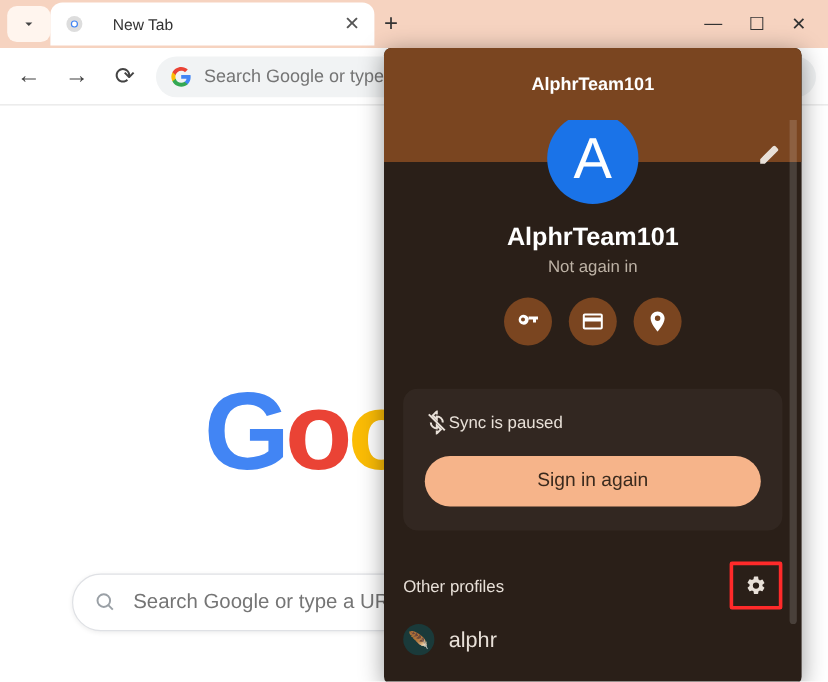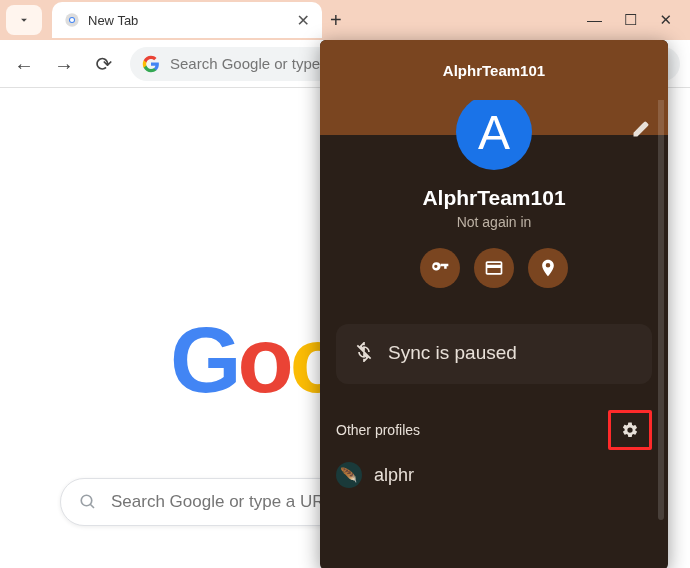--- a/index.html
+++ b/index.html
@@ -1,21 +1,21 @@
 <!DOCTYPE html>
 <html><head>
 <meta charset="utf-8">
 <style>
   * { box-sizing: border-box; margin: 0; padding: 0; font-family: "Segoe UI", Arial, sans-serif; }
   body { width: 690px; height: 568px; background: #fff; position: relative; overflow: hidden; }
 
   
   .tab-strip { height: 40px; background: #f6d3c0; display: flex; align-items: center; padding-left: 6px; }
   .profile-dropdown { width: 36px; height: 30px; background: #fff5ee; border-radius: 8px; display: flex; align-items: center; justify-content: center; font-size: 16px; }
-  .tab { margin-left: 10px; height: 36px; background: #fff; border-radius: 10px 10px 0 0; display: flex; align-items: center; padding: 0 12px; width: 270px; gap: 8px; }
+  .tab { height: 36px; background: #fff; border-radius: 10px 10px 0 0; display: flex; align-items: center; padding: 0 12px; width: 270px; gap: 24px; }
   .tab .favicon { width: 16px; height: 16px; }
   .tab .title { flex: 1; font-size: 13px; color: #333; }
   .tab .close { font-size: 16px; color: #555; cursor: pointer; }
   .newtab-btn { margin-left: 8px; font-size: 20px; color: #333; }
   .window-controls { margin-left: auto; display: flex; gap: 22px; padding-right: 18px; font-size: 15px; color: #333; }
 
   
   .toolbar { height: 48px; background: #fff; display: flex; align-items: center; padding: 0 10px; gap: 12px; border-bottom: 1px solid #e0e0e0; }
   .toolbar .nav-btn { font-size: 20px; color: #444; width: 28px; text-align: center; }
   .omnibox { flex: 1; height: 34px; background: #f1f3f4; border-radius: 17px; display: flex; align-items: center; padding: 0 12px; gap: 10px; }
@@ -40,21 +40,21 @@
   .panel-header .edit { position: absolute; right: 18px; bottom: -38px; color: #e8e0d8; font-size: 16px; }
   .avatar-wrap { background: linear-gradient(#7a4520 50%, transparent 50%); display:flex; justify-content:center; }
   .avatar { width: 76px; height: 76px; border-radius: 50%; background: #1a73e8; color: #fff; font-size: 48px; font-weight: 500; display: flex; align-items: center; justify-content: center; margin-top: -6px; }
   .profile-body { text-align: center; padding: 10px 0 18px 0; }
   .profile-body .big-name { font-size: 21px; font-weight: 600; color: #fff; margin-top: 6px; }
   .profile-body .status { font-size: 14px; color: #bdb2a5; margin-top: 4px; }
   .icon-row { display: flex; justify-content: center; gap: 14px; margin-top: 18px; }
   .icon-pill { width: 40px; height: 40px; background: #7a4520; border-radius: 20px; display: flex; align-items: center; justify-content: center; color: #fff; font-size: 18px; }
 
   .sync-card { margin: 18px 16px 0 16px; background: rgba(255,255,255,0.04); border-radius: 12px; padding: 18px 18px 20px 18px; }
-  .sync-row { display: flex; gap: 14px; color: #e8e0d8; font-size: 19px; font-weight: 500; }
+  .sync-row { display: flex; align-items: center; color: #e8e0d8; font-size: 14px; font-weight: 500; }
   .sync-off-icon { font-size: 18px; }
   .signin-btn { width: 100%; margin-top: 18px; height: 42px; background: #f6b48a; color: #3a2a1d; border: none; border-radius: 21px; font-size: 16px; font-weight: 500; cursor: pointer; }
 
   .other-profiles { margin-top: 26px; padding: 0 16px; }
   .other-header { display: flex; justify-content: space-between; align-items: center; }
   .other-title { font-size: 14px; color: #e8e0d8; font-weight:500; }
   .gear-box { border: 3px solid #ff2a2a; width: 44px; height: 40px; display: flex; align-items: center; justify-content: center; border-radius: 2px; }
   .gear { color: #e8e0d8; font-size: 18px; }
   .profile-row { display: flex; align-items: center; gap: 12px; margin-top: 12px; }
   .profile-row .mini-avatar { width: 26px; height: 26px; border-radius: 50%; background: #1a3a3a; display:flex; align-items:center; justify-content:center; font-size:14px; }
@@ -159,20 +159,21 @@
 
   <div class="sync-card">
     <div class="sync-row">
       <span class="sync-off-icon">
         <svg width="20" height="20" viewBox="0 0 24 24" fill="none" stroke="#e8e0d8" stroke-width="2">
             <path d="M4 4l16 16M12 4V1L8 5l4 4V6a6 6 0 0 1 6 6M12 20v3l4-4-4-4v3a6 6 0 0 1-6-6"></path>
           </svg>
       </span>
       <span>Sync is paused</span>
     </div>
+    <button class="signin-btn">Sign in again</button>
   </div>
 
   <div class="other-profiles">
     <div class="other-header">
       <span class="other-title">Other profiles</span>
       <div class="gear-box">
         <span class="gear">
           <svg width="18" height="18" viewBox="0 0 24 24" fill="#e8e0d8">
               <path d="M19.14 12.94a7.07 7.07 0 0 0 .05-.94 7.07 7.07 0 0 0-.05-.94l2.03-1.58a.5.5 0 0 0 .12-.64l-1.92-3.32a.5.5 0 0 0-.6-.22l-2.39.96a7.03 7.03 0 0 0-1.62-.94l-.36-2.54A.5.5 0 0 0 13.9 2h-3.8a.5.5 0 0 0-.5.42l-.36 2.54c-.58.24-1.12.55-1.62.94l-2.39-.96a.5.5 0 0 0-.6.22L2.71 8.48a.5.5 0 0 0 .12.64l2.03 1.58c-.03.31-.05.63-.05.94s.02.63.05.94L2.83 14.16a.5.5 0 0 0-.12.64l1.92 3.32c.13.22.39.31.6.22l2.39-.96c.5.39 1.04.7 1.62.94l.36 2.54c.04.24.25.42.5.42h3.8c.25 0 .46-.18.5-.42l.36-2.54c.58-.24 1.12-.55 1.62-.94l2.39.96c.21.09.47 0 .6-.22l1.92-3.32a.5.5 0 0 0-.12-.64l-2.03-1.58zM12 15.5A3.5 3.5 0 1 1 12 8.5a3.5 3.5 0 0 1 0 7z"></path>
             </svg>

